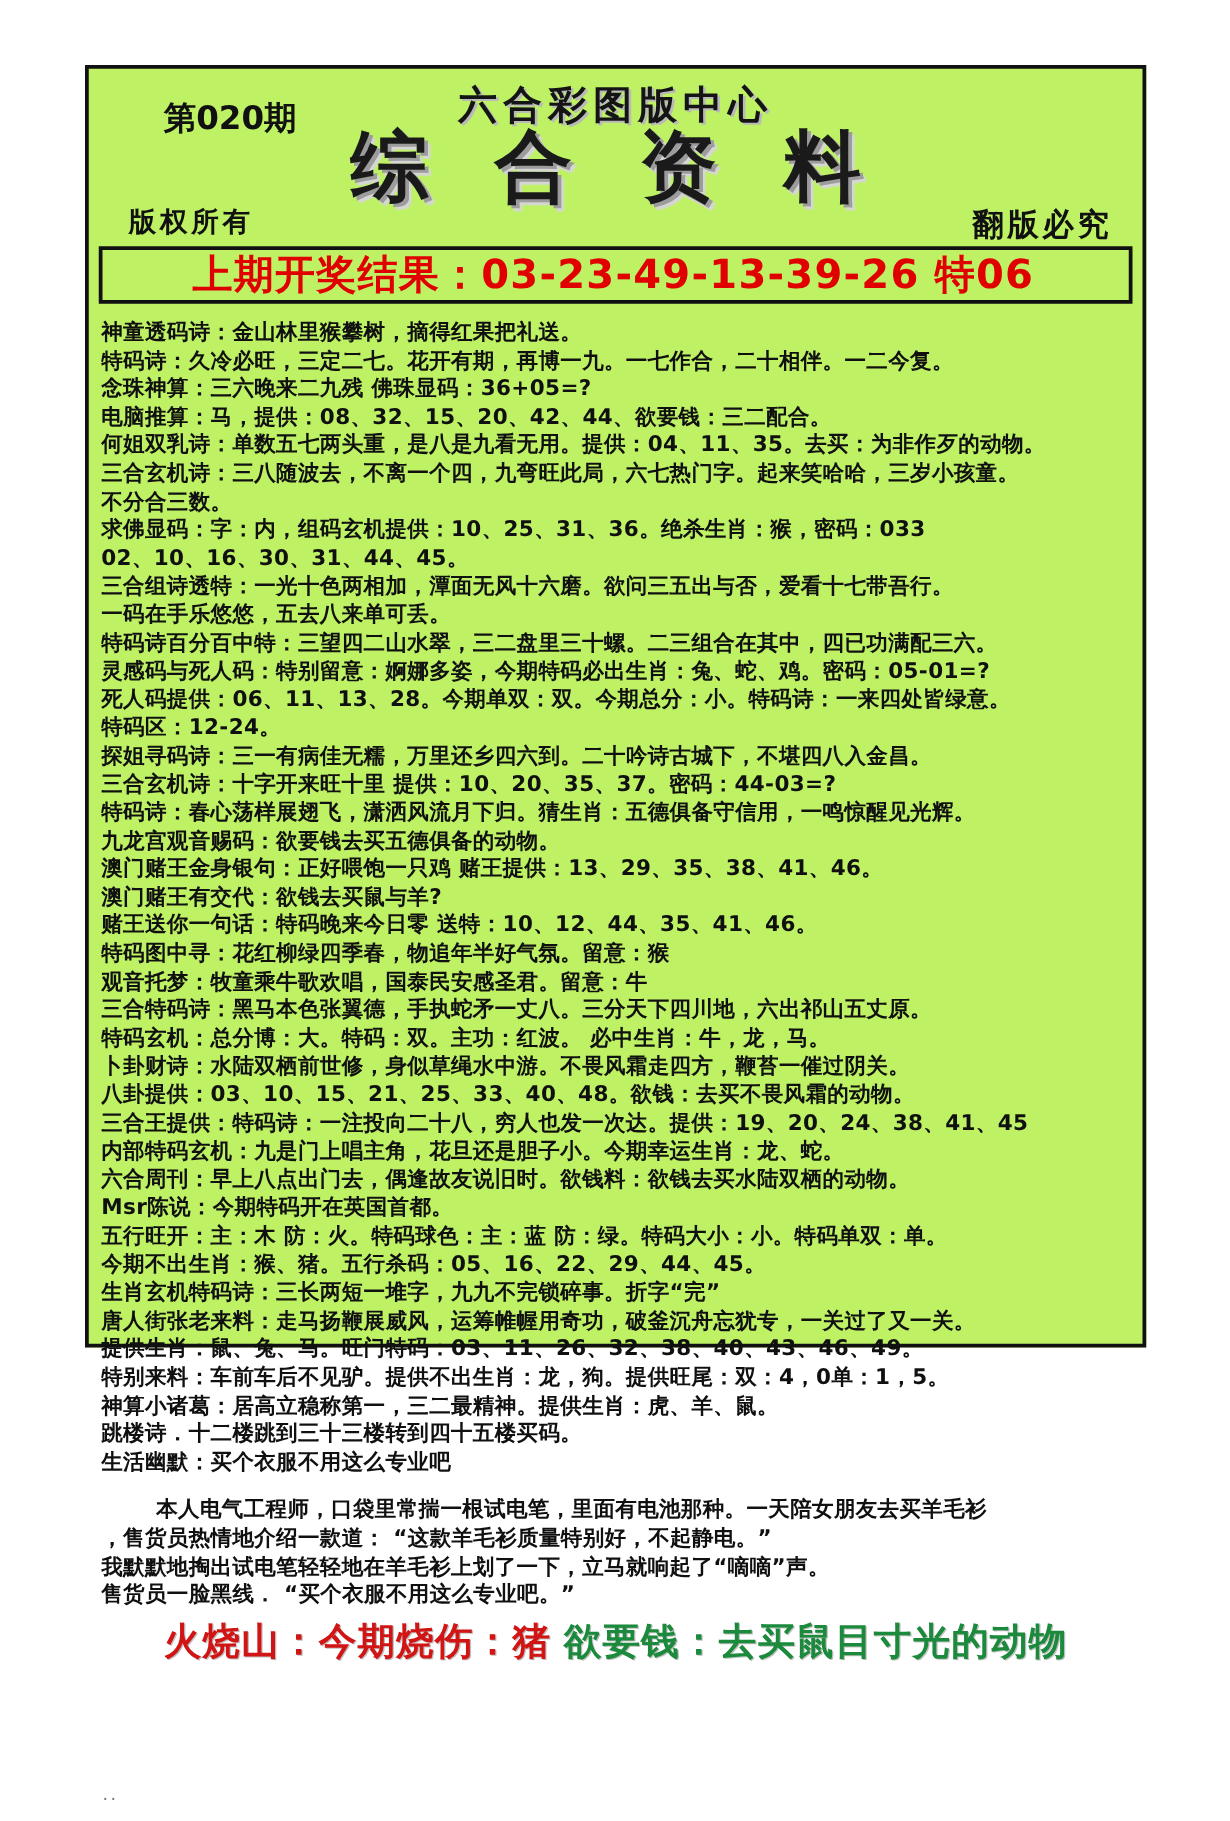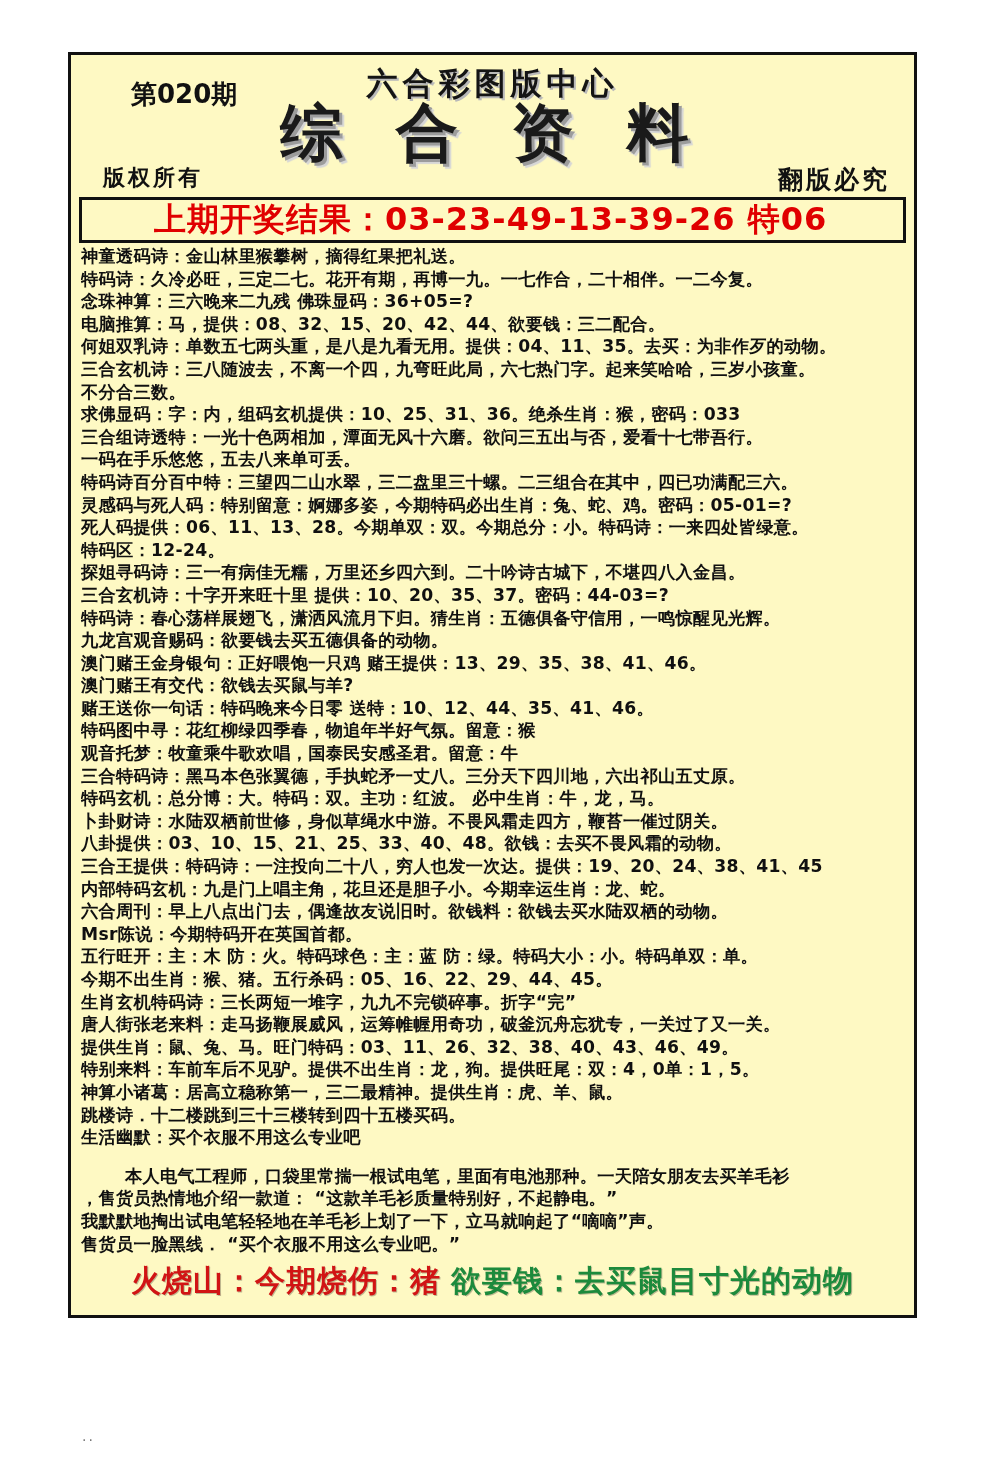--- a/index.html
+++ b/index.html
@@ -15,24 +15,24 @@
     overflow: hidden;
     position: relative;
   }
 
   
   .page {
     position: absolute;
     left: 68px;
     top: 52px;
     width: 849px;
-    height: 1266px;
+    height: 1026px;
     border: 3px solid #111111;
     box-sizing: border-box;
-    background: #fef9c3;
+    background: #bef264;
   }
 
   
   .masthead {
     position: relative;
     height: 142px;
   }
   .issue-no {
     position: absolute;
     left: 60px;
@@ -101,21 +101,21 @@
     font-size: 32px;
     font-weight: bold;
     color: #e00000;
     letter-spacing: 1px;
     white-space: nowrap;
     font-family: "DejaVu Sans", "Liberation Sans", sans-serif;
   }
 
   
   .content {
-    padding: 2px 10px 0 10px;
+    padding: 12px 10px 0 10px;
     font-size: 17.2px;
     line-height: 22.6px;
     color: #101010;
     font-family: "DejaVu Sans", "Liberation Sans", sans-serif;
     letter-spacing: 0.3px;
   }
   .line {
     white-space: nowrap;
     font-weight: bold;
     overflow: hidden;
@@ -173,20 +173,21 @@
 
   <div class="content">
     <div class="line">神童透码诗：金山林里猴攀树，摘得红果把礼送。</div>
     <div class="line">特码诗：久冷必旺，三定二七。花开有期，再博一九。一七作合，二十相伴。一二今复。</div>
     <div class="line">念珠神算：三六晚来二九残     佛珠显码：36+05=?</div>
     <div class="line">电脑推算：马，提供：08、32、15、20、42、44、欲要钱：三二配合。</div>
     <div class="line">何姐双乳诗：单数五七两头重，是八是九看无用。提供：04、11、35。去买：为非作歹的动物。</div>
     <div class="line">三合玄机诗：三八随波去，不离一个四，九弯旺此局，六七热门字。起来笑哈哈，三岁小孩童。</div>
     <div class="line">不分合三数。</div>
     <div class="line">求佛显码：字：内，组码玄机提供：10、25、31、36。绝杀生肖：猴，密码：033</div>
+    <div class="line">02、10、16、30、31、44、45。</div>
     <div class="line">三合组诗透特：一光十色两相加，潭面无风十六磨。欲问三五出与否，爱看十七带吾行。</div>
     <div class="line">一码在手乐悠悠，五去八来单可丢。</div>
     <div class="line">特码诗百分百中特：三望四二山水翠，三二盘里三十螺。二三组合在其中，四已功满配三六。</div>
     <div class="line">灵感码与死人码：特别留意：婀娜多姿，今期特码必出生肖：兔、蛇、鸡。密码：05-01=?</div>
     <div class="line">死人码提供：06、11、13、28。今期单双：双。今期总分：小。特码诗：一来四处皆绿意。</div>
     <div class="line">特码区：12-24。</div>
     <div class="line">探姐寻码诗：三一有病佳无糯，万里还乡四六到。二十吟诗古城下，不堪四八入金昌。</div>
     <div class="line">三合玄机诗：十字开来旺十里    提供：10、20、35、37。密码：44-03=?</div>
     <div class="line">特码诗：春心荡样展翅飞，潇洒风流月下归。猜生肖：五德俱备守信用，一鸣惊醒见光辉。</div>
     <div class="line">九龙宫观音赐码：欲要钱去买五德俱备的动物。</div>

